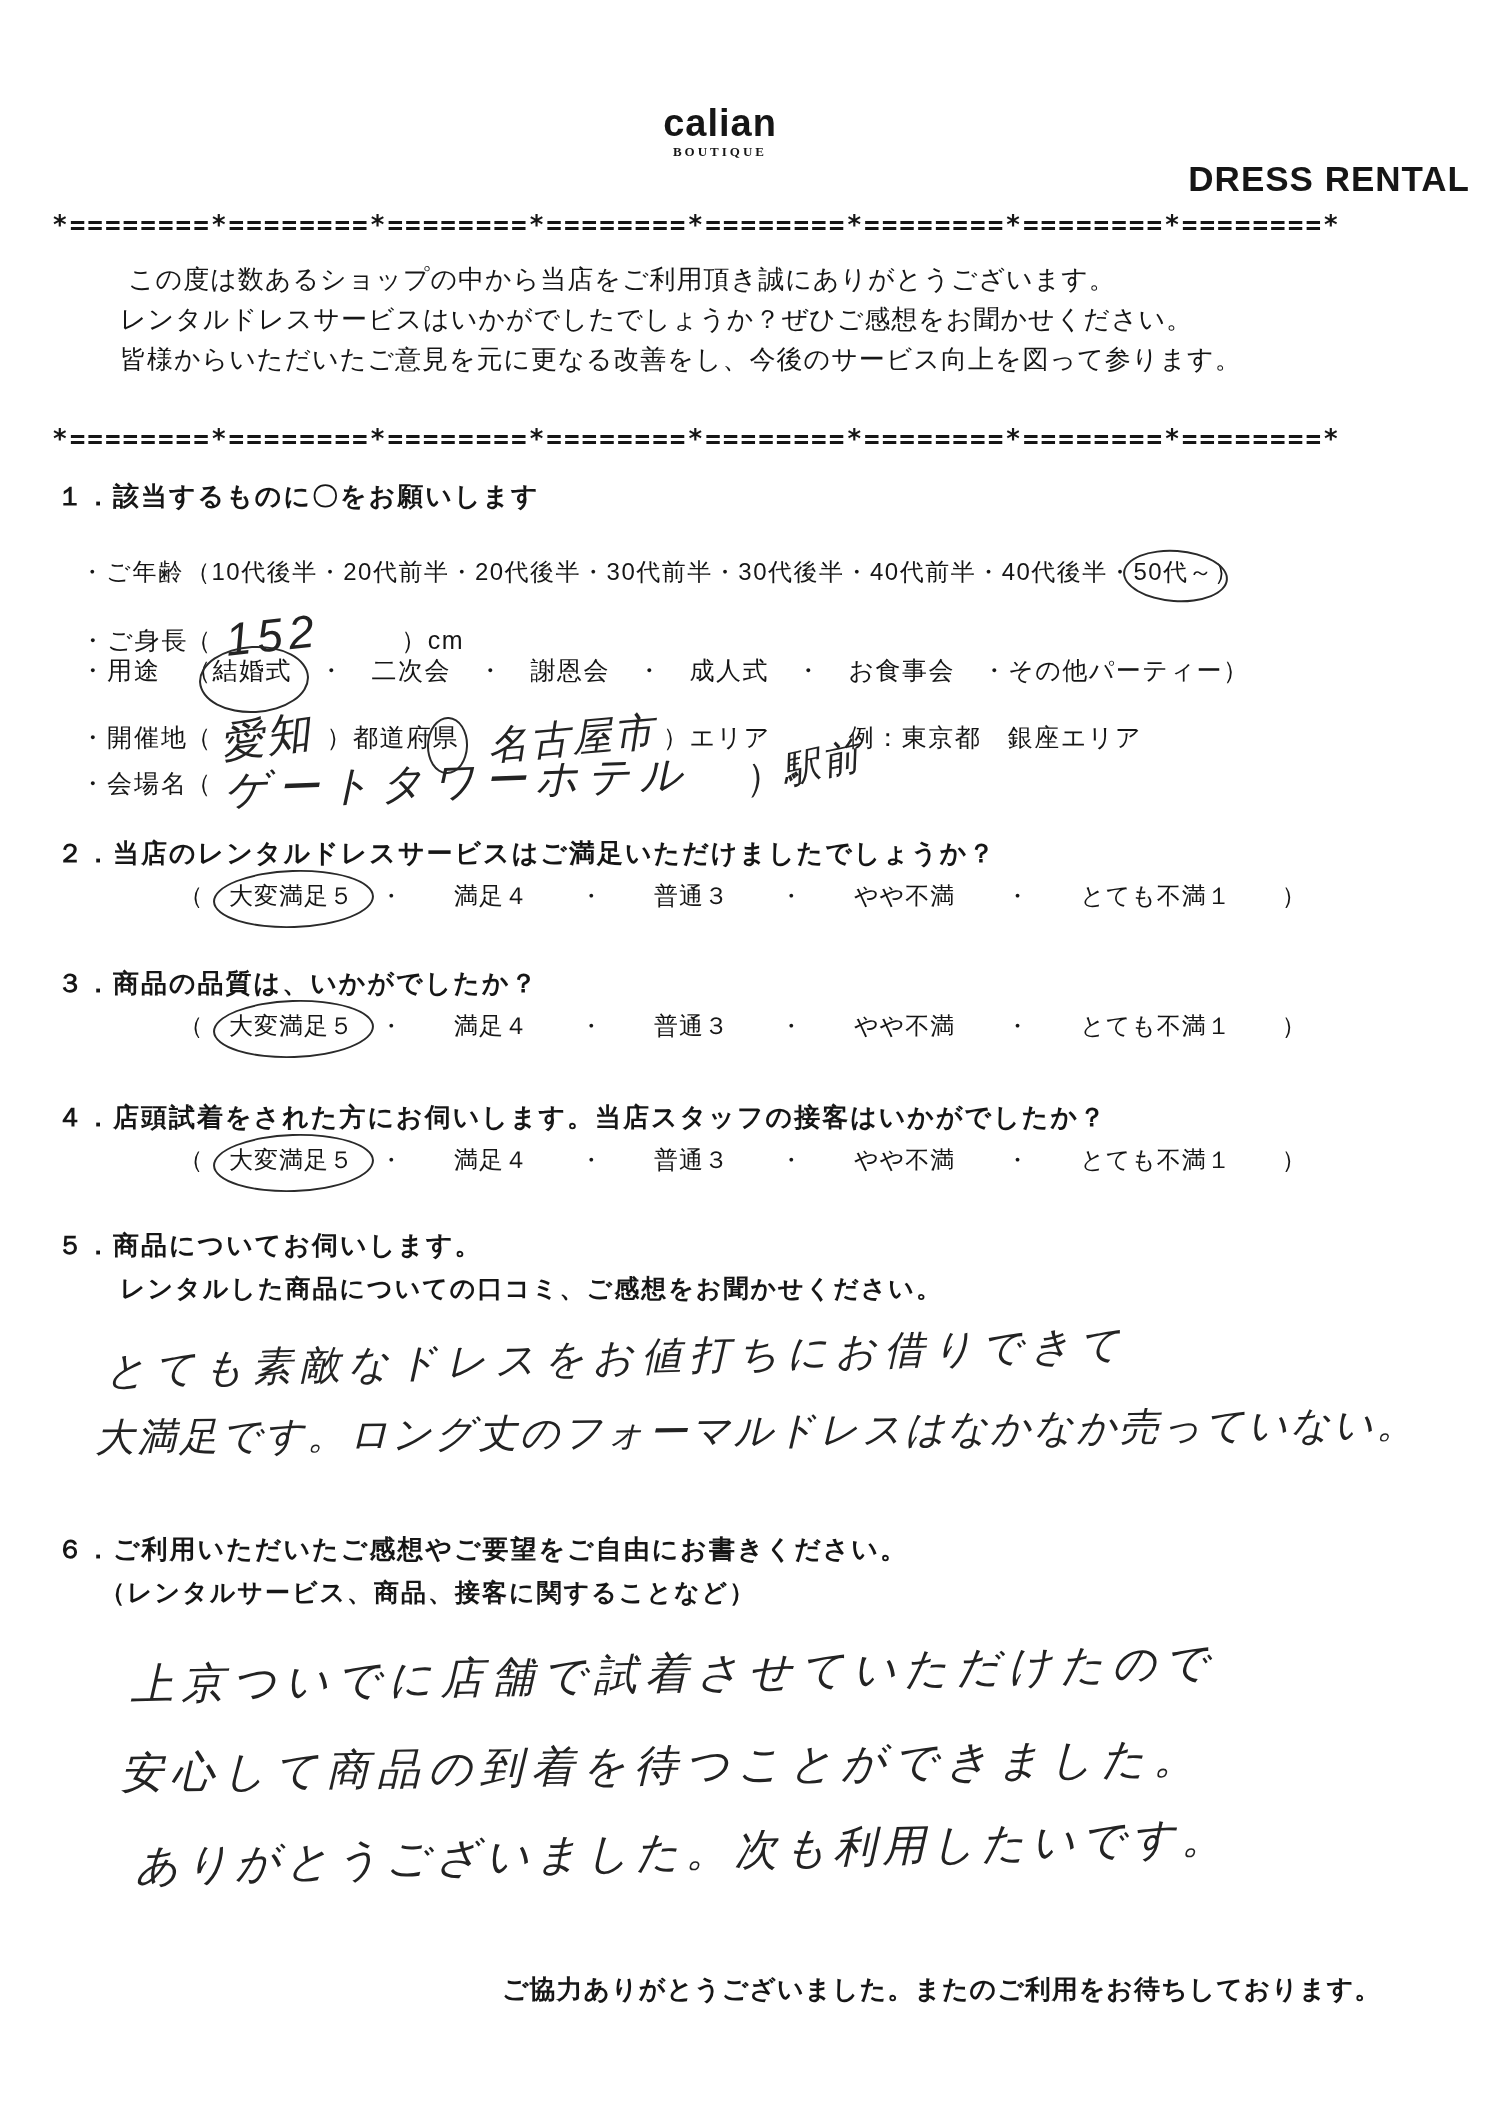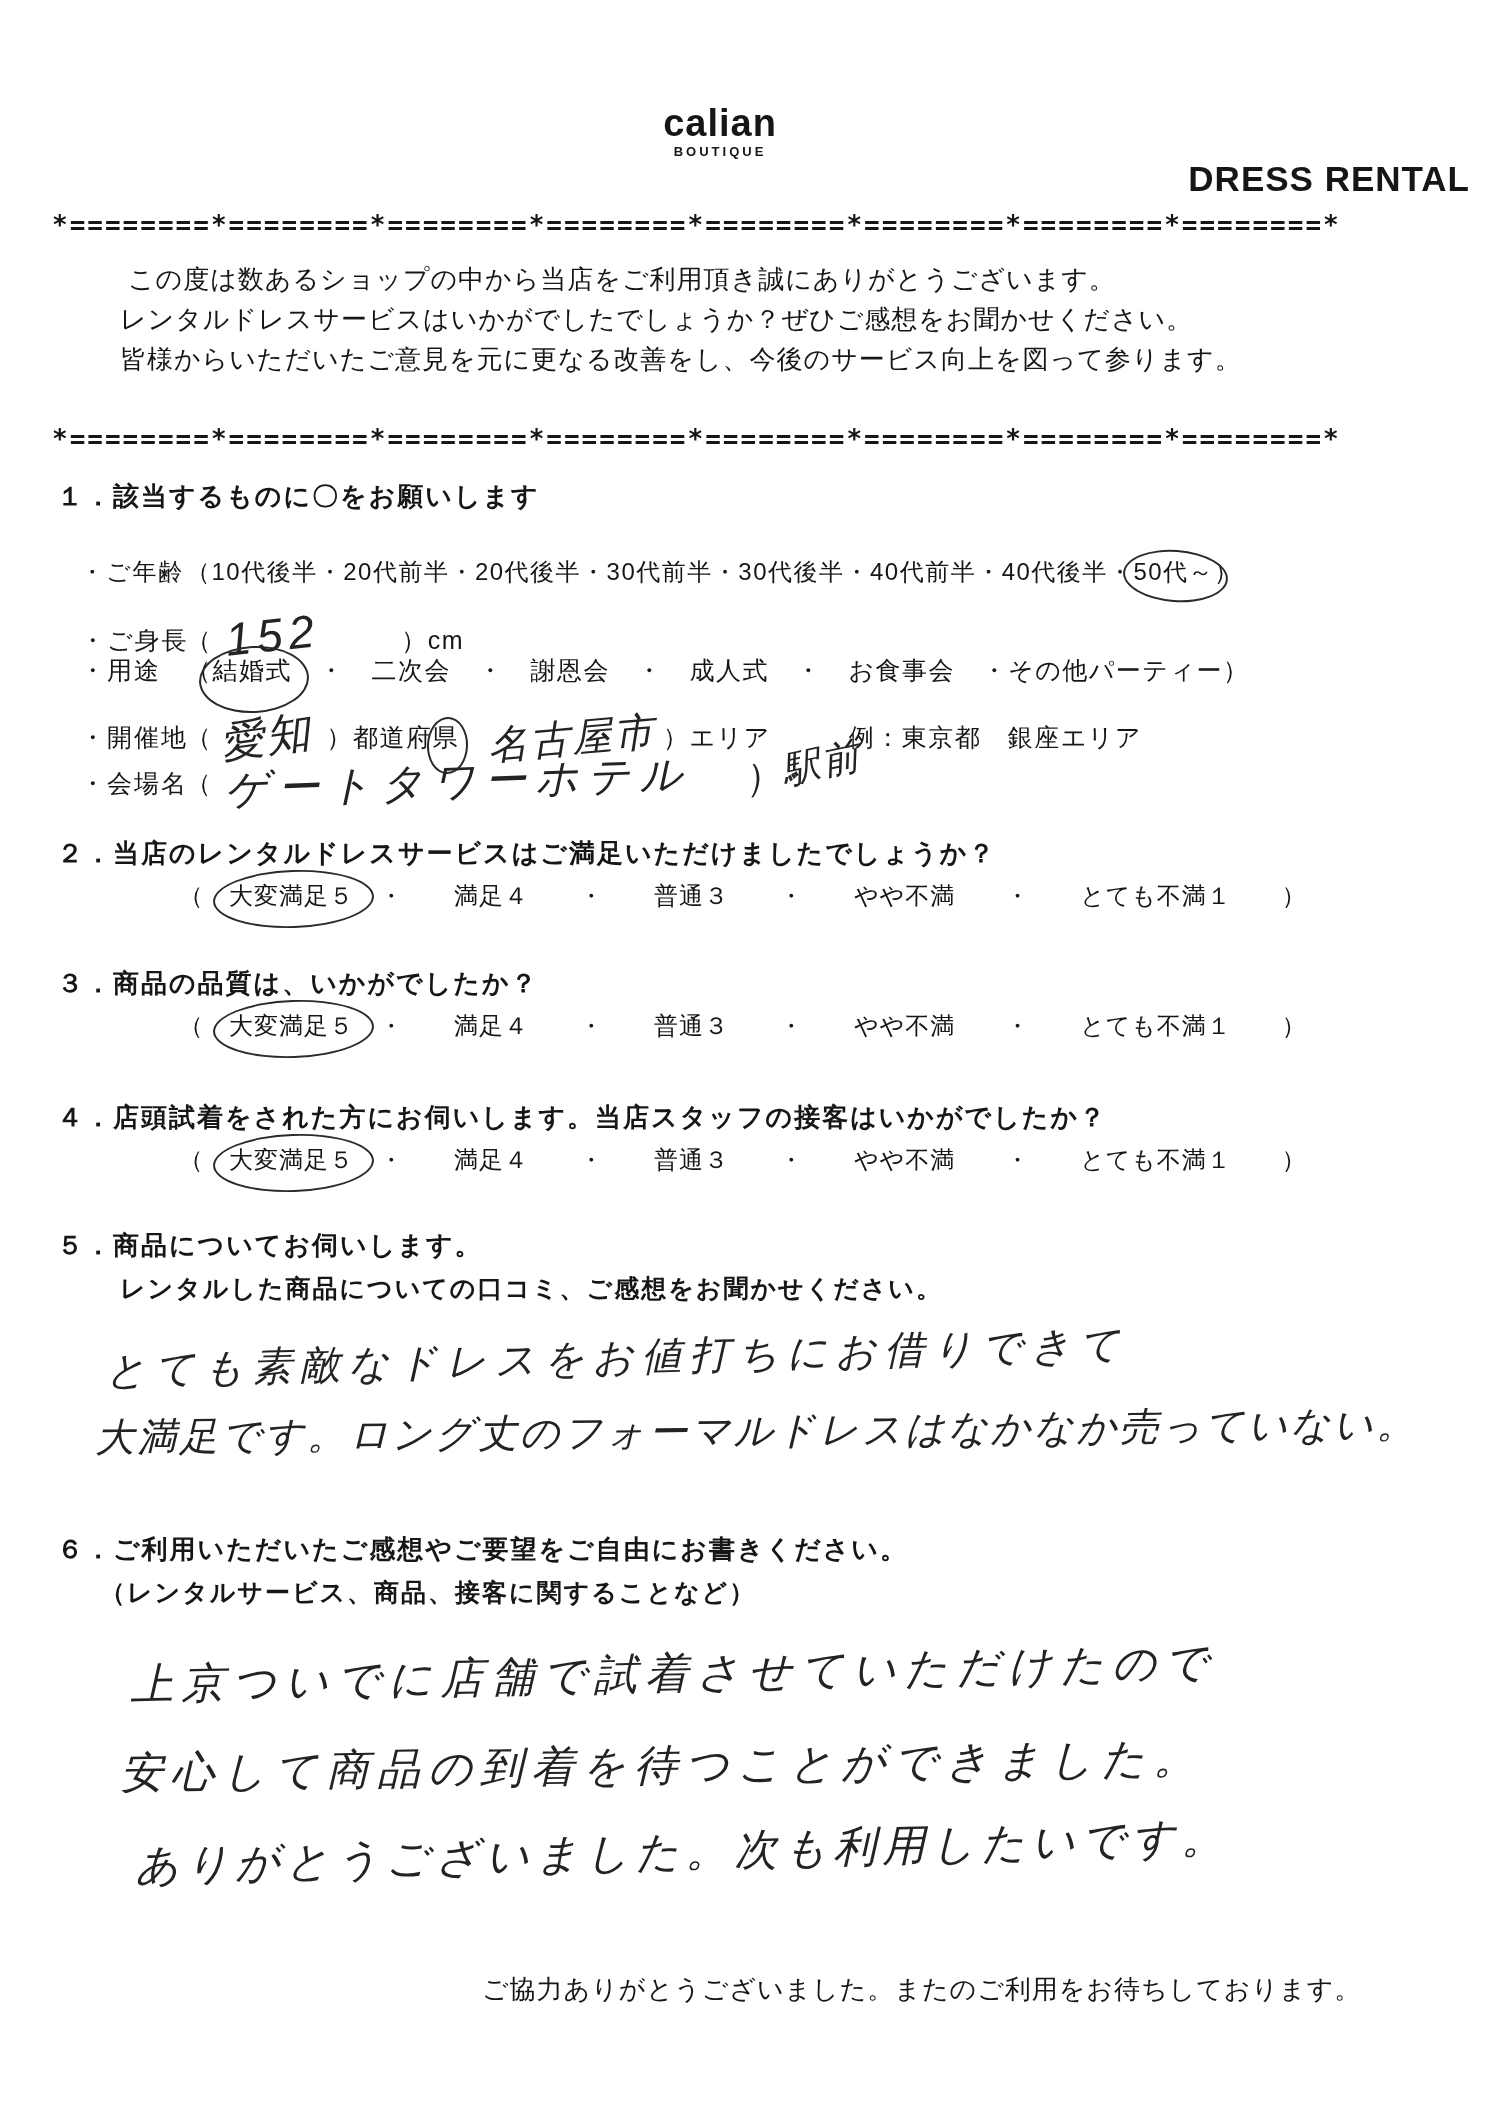--- a/index.html
+++ b/index.html
@@ -6,21 +6,21 @@
   html,body { background:#ffffff; }
   .page {
     position:relative; width:1500px; height:2127px; background:#fff;
     font-family:"Liberation Sans","DejaVu Sans",sans-serif;
     color:#161616; overflow:hidden;
   }
   .abs { position:absolute; white-space:nowrap; }
 
   
   .logo      { top:102px; left:0; width:1440px; text-align:center; font-weight:900; font-size:38px; letter-spacing:1px; font-family:Liberation Sans, sans-serif; }
-  .logo-sub  { top:144px; left:0; width:1440px; text-align:center; font-weight:700; font-size:13px; letter-spacing:3px; }
+  .logo-sub  { top:144px; left:0; width:1440px; text-align:center; font-weight:700; font-size:13px; letter-spacing:3px;font-family:Liberation Serif, serif; }
   .title     { top:159px; left:0; width:1470px; text-align:right; font-weight:700; font-size:35px; letter-spacing:1px; }
 
   .divider   { font-family:"DejaVu Sans Mono","Liberation Mono",monospace; font-size:26px; font-weight:700; letter-spacing:2px; }
   .d1 { top:210px; left:52px; }
   .d2 { top:424px; left:52px; }
 
   .intro { font-size:26px; letter-spacing:1px; left:120px; }
   .il1 { top:262px;margin-left:8px; } .il2 { top:302px; } .il3 { top:342px; }
 
   .qh  { font-size:26px; font-weight:700; letter-spacing:2px; left:57px; }
@@ -58,21 +58,21 @@
   .hw-line { letter-spacing:8px; }
   .q5hw1 { top:1330px; left:105px; font-size:40px; transform:rotate(-1.5deg); }
   .q5hw2 { top:1404px; left:95px;  font-size:39px; letter-spacing:3px; transform:rotate(-0.6deg); }
   .q6hw1 { top:1645px; left:130px; font-size:43px; transform:rotate(-1.2deg); }
   .q6hw2 { top:1737px; left:120px; font-size:43px; transform:rotate(-0.8deg); }
   .q6hw3 { top:1823px; left:135px; font-size:43px; letter-spacing:6px; transform:rotate(-1.5deg); }
 
   .close-gap { margin-left:70px; }
   .unit { margin-left:0; }
   .example { margin-left:78px; }
-  .footer { top:1972px; left:482px; font-size:26px; font-weight:400; letter-spacing:1px;text-align:center; }
+  .footer { top:1972px; left:502px; font-size:26px; font-weight:700; letter-spacing:1px;text-align:center; }
 </style>
 </head>
 <body>
 
 <div class="page">
 
   <div class="abs logo">calian</div>
   <div class="abs logo-sub">BOUTIQUE</div>
   <div class="abs title">DRESS RENTAL</div>
 

